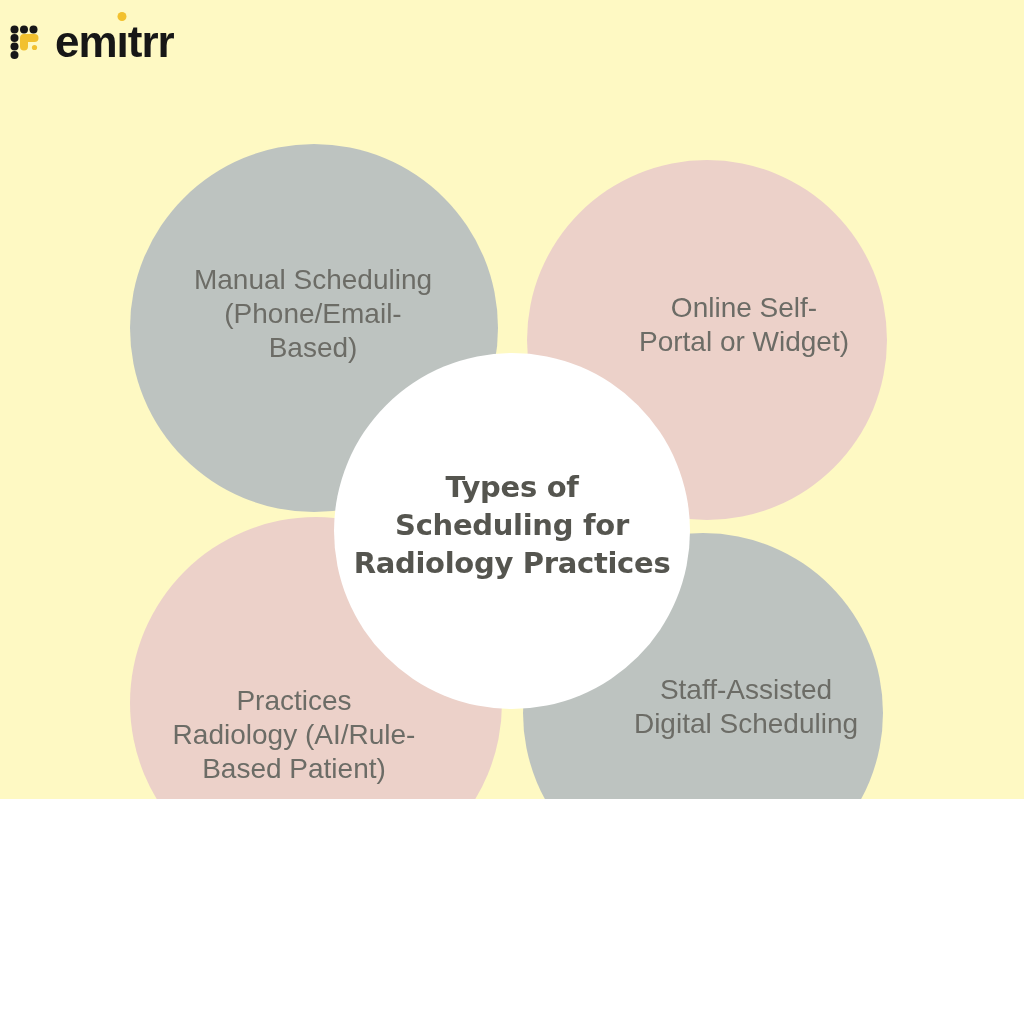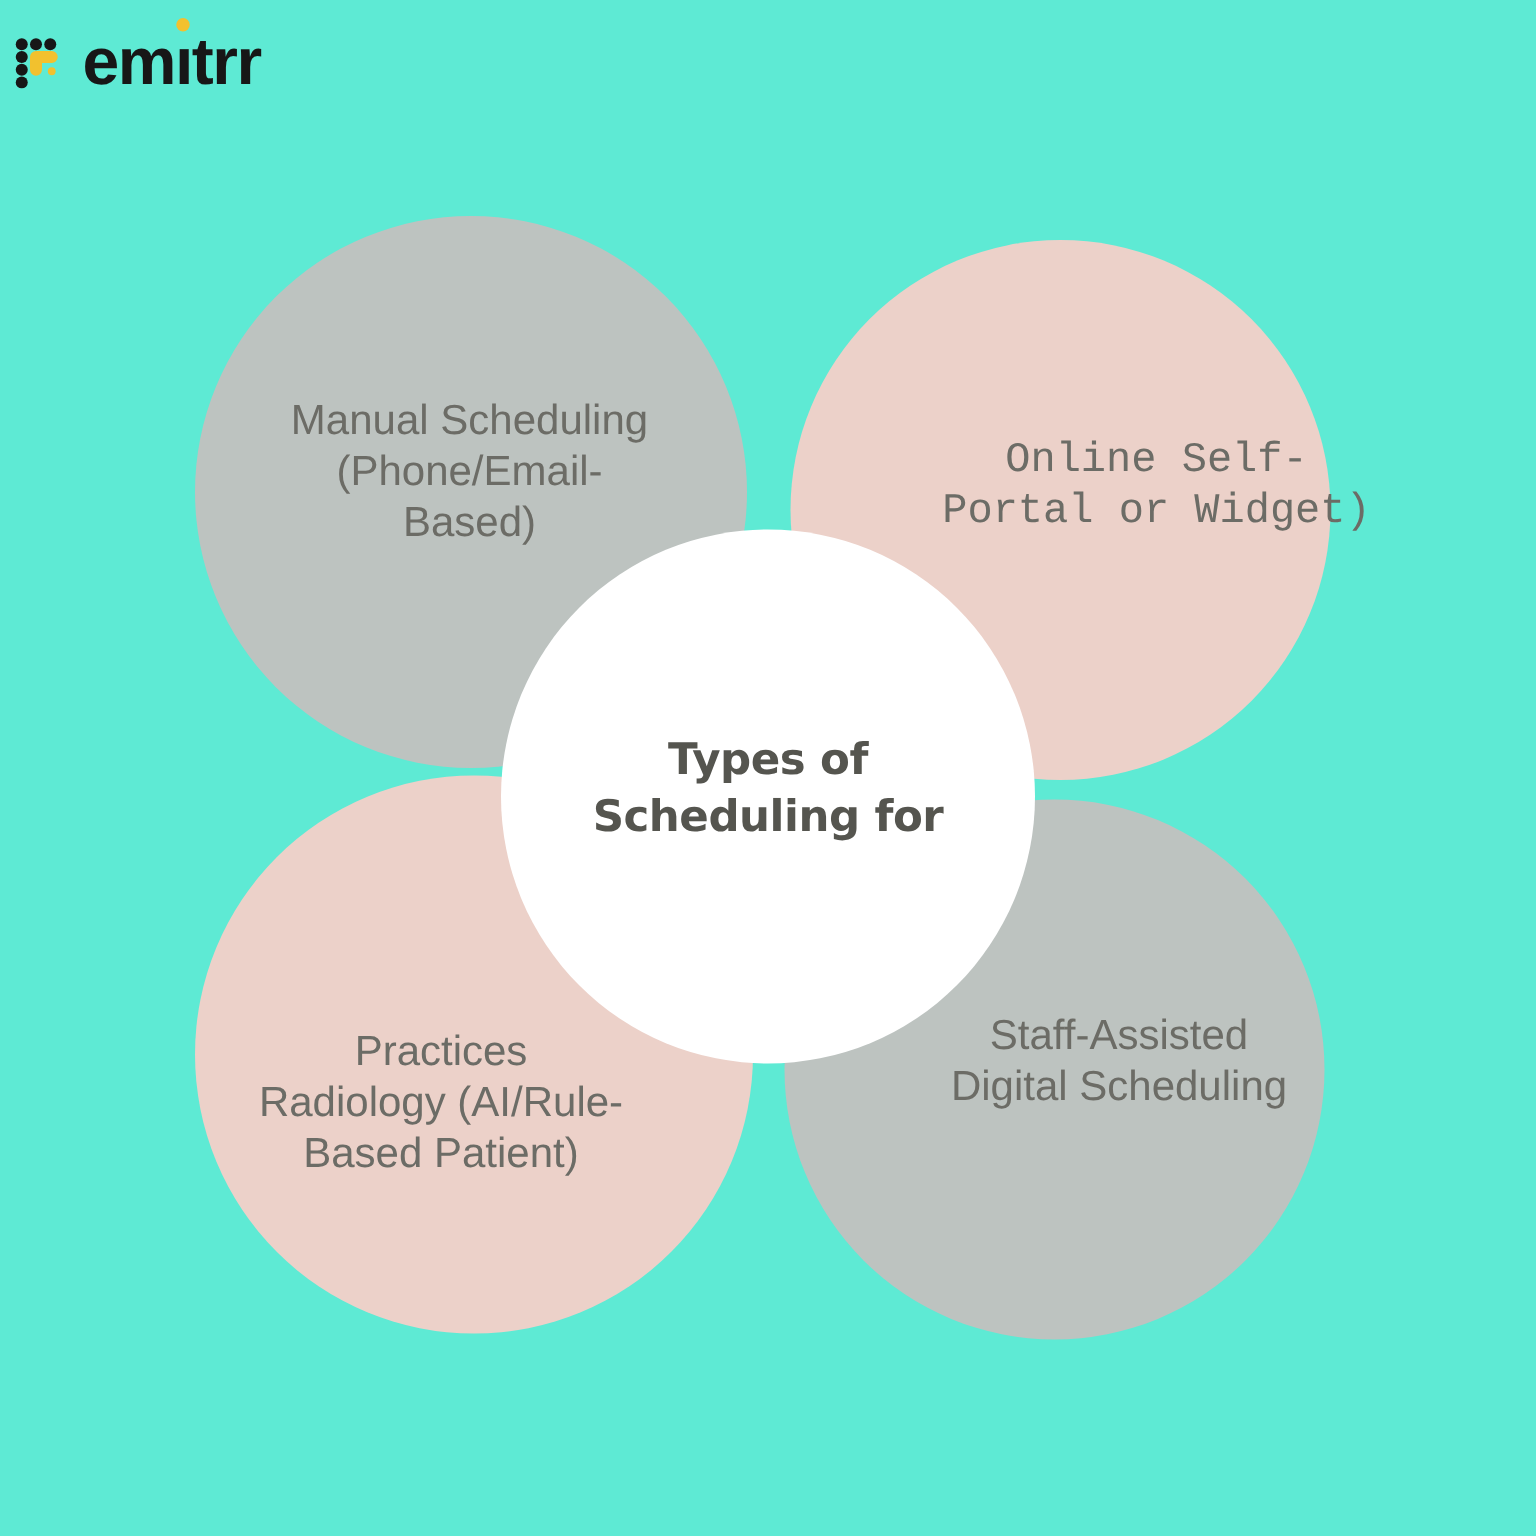--- a/index.html
+++ b/index.html
@@ -1,22 +1,22 @@
 <!DOCTYPE html>
 <html><head>
 <meta charset="utf-8">
 <style>
   html, body { margin: 0; padding: 0; }
   body { background: #ffffff; }
 
   .canvas {
     position: relative;
     width: 1024px;
-    height: 1024px;
-    background: #5eead4;
+    height: 799px;
+    background: #fef9c3;
     overflow: hidden;
     font-family: "Liberation Sans", sans-serif;
   }
 
   
   .logo {
     position: absolute;
     left: 10px;
     top: 20px;
     display: flex;
@@ -71,21 +71,21 @@
     position: absolute;
     z-index: 3;
     transform: translate(-50%, -50%);
     text-align: center;
     font-size: 28px;
     line-height: 34px;
     color: #6c6c66;
     white-space: nowrap;
   }
   .label-tl { left: 313px; top: 314px; }
-  .label-tr { left: 771px; top: 325px; font-family: Liberation Mono, monospace; }
+  .label-tr { left: 744px; top: 325px; }
   .label-bl { left: 294px; top: 735px; }
   .label-br { left: 702px; top: 707px; margin-left: 44px; }
 
   .diagram-title {
     position: absolute;
     z-index: 3;
     left: 512px;
     top: 525px;
     transform: translate(-50%, -50%);
     text-align: center;
@@ -142,15 +142,16 @@
   </div>
 
   <div class="node-label label-br">
     <div>Staff-Assisted</div>
     <div>Digital Scheduling</div>
   </div>
 
   <div class="diagram-title">
     <div>Types of</div>
     <div>Scheduling for</div>
+    <div>Radiology Practices</div>
   </div>
 
 </div>
 
 </body></html>

